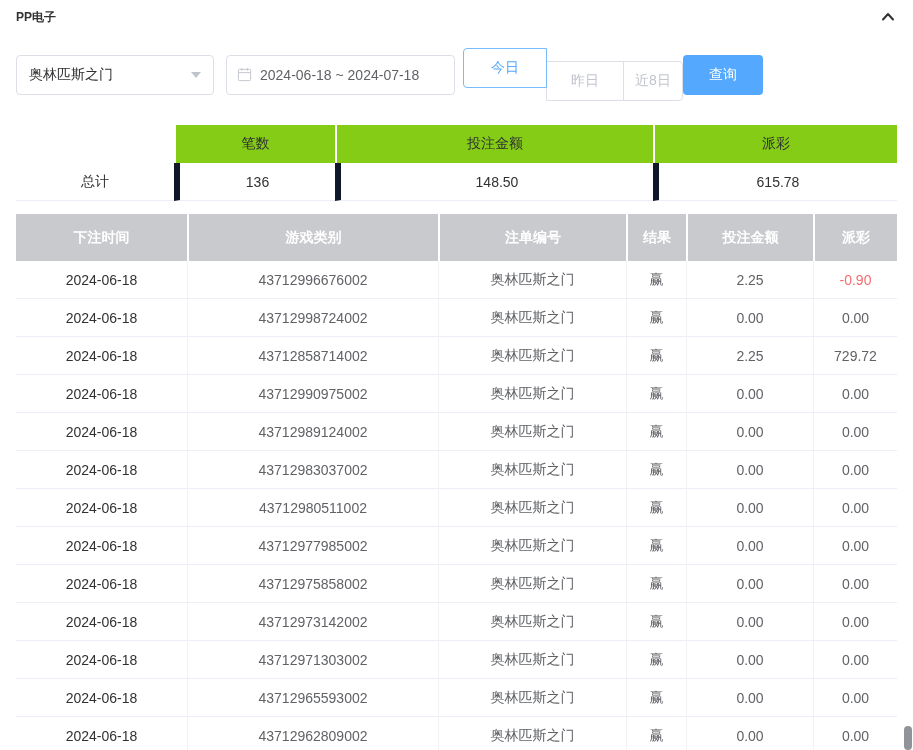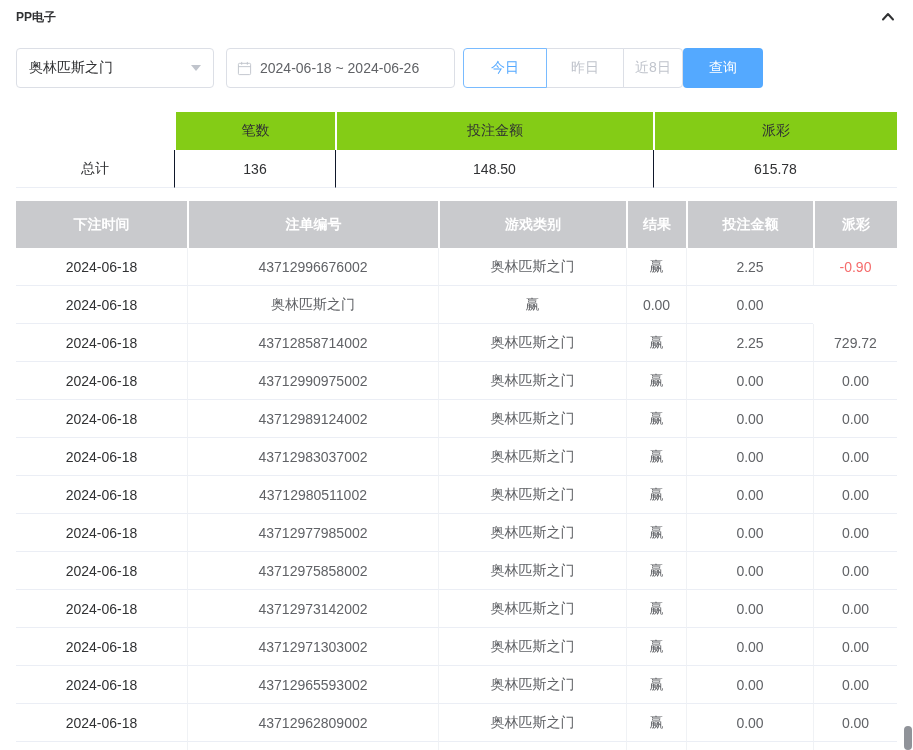--- a/index.html
+++ b/index.html
@@ -20,36 +20,36 @@
   .caret { width:0; height:0; border-left:5px solid transparent; border-right:5px solid transparent;
     border-top:6px solid #c0c4cc; }
   .date-range { width:229px; height:40px; border:1px solid #dcdfe6; border-radius:4px;
     display:flex; align-items:center; padding:0 10px; margin-left:12px; cursor:pointer; }
   .date-range svg { flex:none; margin-right:8px; }
   .date-range-value { font-size:14px; color:#606266; white-space:nowrap; }
 
   .btn-group { display:flex; margin-left:8px; }
   .qbtn { height:40px; background:#fff; border:1px solid #dcdfe6; color:#c0c4cc;
     font-size:14px; cursor:pointer; font-family:inherit; }
-  .qbtn + .qbtn { margin-left:-1px; }
+  .qbtn + .qbtn { margin-left:-1px;margin-top:13px; }
   .qbtn:first-child { border-radius:4px 0 0 4px; width:84px; }
   .qbtn:nth-child(2) { width:78px; }
   .qbtn:last-child { border-radius:0 4px 4px 0; width:60px; }
   .qbtn.active { color:#53a8ff; border-color:#79bbff; position:relative; z-index:1; }
   .query-btn { width:80px; height:40px; background:#54a9ff; border:none;
     border-radius:4px; color:#fff; font-size:14px; cursor:pointer; font-family:inherit; }
 
   
   .summary { margin-bottom:13px; }
   .s-row { display:grid; grid-template-columns:158px 161px 318px 244px; }
   .s-cell { height:38px; display:flex; align-items:center; justify-content:center;
     font-size:14px; color:#303133; }
   .s-head .s-cell { background:#84cc16; border-left:2px solid #fff; }
   .s-head .s-first { background:#fff; border-left:none; }
-  .s-body .s-cell { background:#fff; border-bottom:1px solid #ebeef5; border-left:1px solid #0f172a; }
+  .s-body .s-cell { background:#fff; border-bottom:1px solid #ebeef5; border-left:6px solid #0f172a; }
   .s-body .s-cell:first-child { border-left:none;font-family:Liberation Serif, serif; }
 
   
   .r-head, .r-row { display:grid; grid-template-columns:171px 251px 188px 60px 127px 84px; }
   .r-hcell { height:47px; background:#c9cacd; color:#fff; font-weight:bold; font-size:14px;
     display:flex; align-items:center; justify-content:center; border-left:2px solid #fff; }
   .r-hcell:first-child { border-left:none; }
   .r-cell { height:38px; display:flex; align-items:center; justify-content:center;
     font-size:14px; color:#606266; border-bottom:1px solid #ebeef5; border-left:1px solid #f0f2f5;
     white-space:nowrap; }
@@ -80,21 +80,21 @@
       <span class="caret"></span>
     </div>
 
     <div class="date-range">
       <svg width="15" height="15" viewBox="0 0 16 16">
         <rect x="1.5" y="2.5" width="13" height="12" rx="1" stroke="#c0c4cc" fill="none"></rect>
         <line x1="1.5" y1="6" x2="14.5" y2="6" stroke="#c0c4cc"></line>
         <line x1="5" y1="1" x2="5" y2="4" stroke="#c0c4cc"></line>
         <line x1="11" y1="1" x2="11" y2="4" stroke="#c0c4cc"></line>
       </svg>
-      <span class="date-range-value">2024-06-18 ~ 2024-06-26</span>
+      <span class="date-range-value">2024-06-18 ~ 2024-07-18</span>
     </div>
 
     <div class="btn-group">
       <button class="qbtn active">今日</button>
       <button class="qbtn">昨日</button>
       <button class="qbtn">近8日</button>
     </div>
 
     <button class="query-btn">查询</button>
   </div>
@@ -110,38 +110,39 @@
       <div class="s-cell">总计</div>
       <div class="s-cell">136</div>
       <div class="s-cell">148.50</div>
       <div class="s-cell">615.78</div>
     </div>
   </div>
 
   <div class="records">
     <div class="r-head">
       <div class="r-hcell">下注时间</div>
+      <div class="r-hcell">游戏类别</div>
       <div class="r-hcell">注单编号</div>
-      <div class="r-hcell">游戏类别</div>
       <div class="r-hcell">结果</div>
       <div class="r-hcell">投注金额</div>
       <div class="r-hcell">派彩</div>
     </div>
     <div class="r-body">
   <div class="r-row">
     <div class="r-cell c-time">2024-06-18</div>
     <div class="r-cell c-order">43712996676002</div>
     <div class="r-cell c-game">奥林匹斯之门</div>
     <div class="r-cell c-result">赢</div>
     <div class="r-cell c-bet">2.25</div>
     <div class="r-cell c-payout neg">-0.90</div>
   </div>
 
   <div class="r-row">
     <div class="r-cell c-time">2024-06-18</div>
+    <div class="r-cell c-order">43712998724002</div>
     <div class="r-cell c-game">奥林匹斯之门</div>
     <div class="r-cell c-result">赢</div>
     <div class="r-cell c-bet">0.00</div>
     <div class="r-cell c-payout">0.00</div>
   </div>
 
   <div class="r-row">
     <div class="r-cell c-time">2024-06-18</div>
     <div class="r-cell c-order">43712858714002</div>
     <div class="r-cell c-game">奥林匹斯之门</div>

